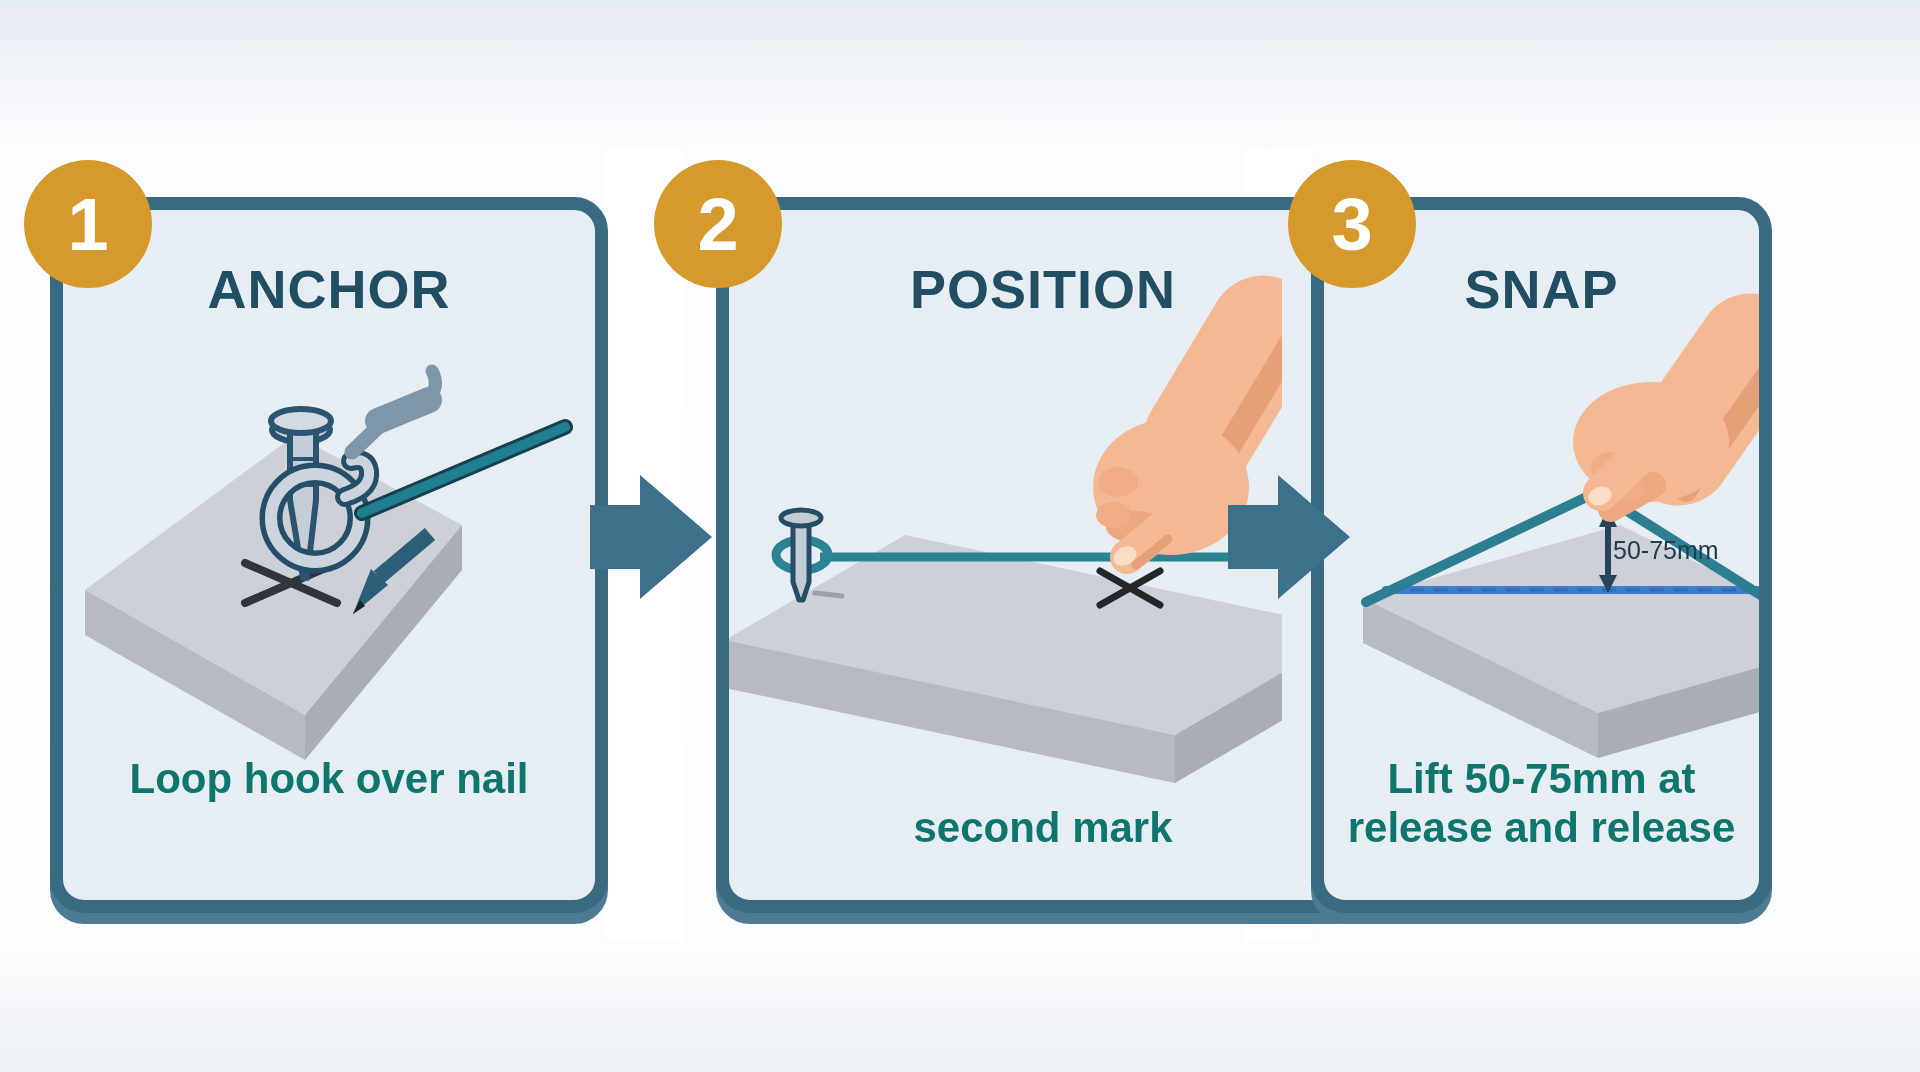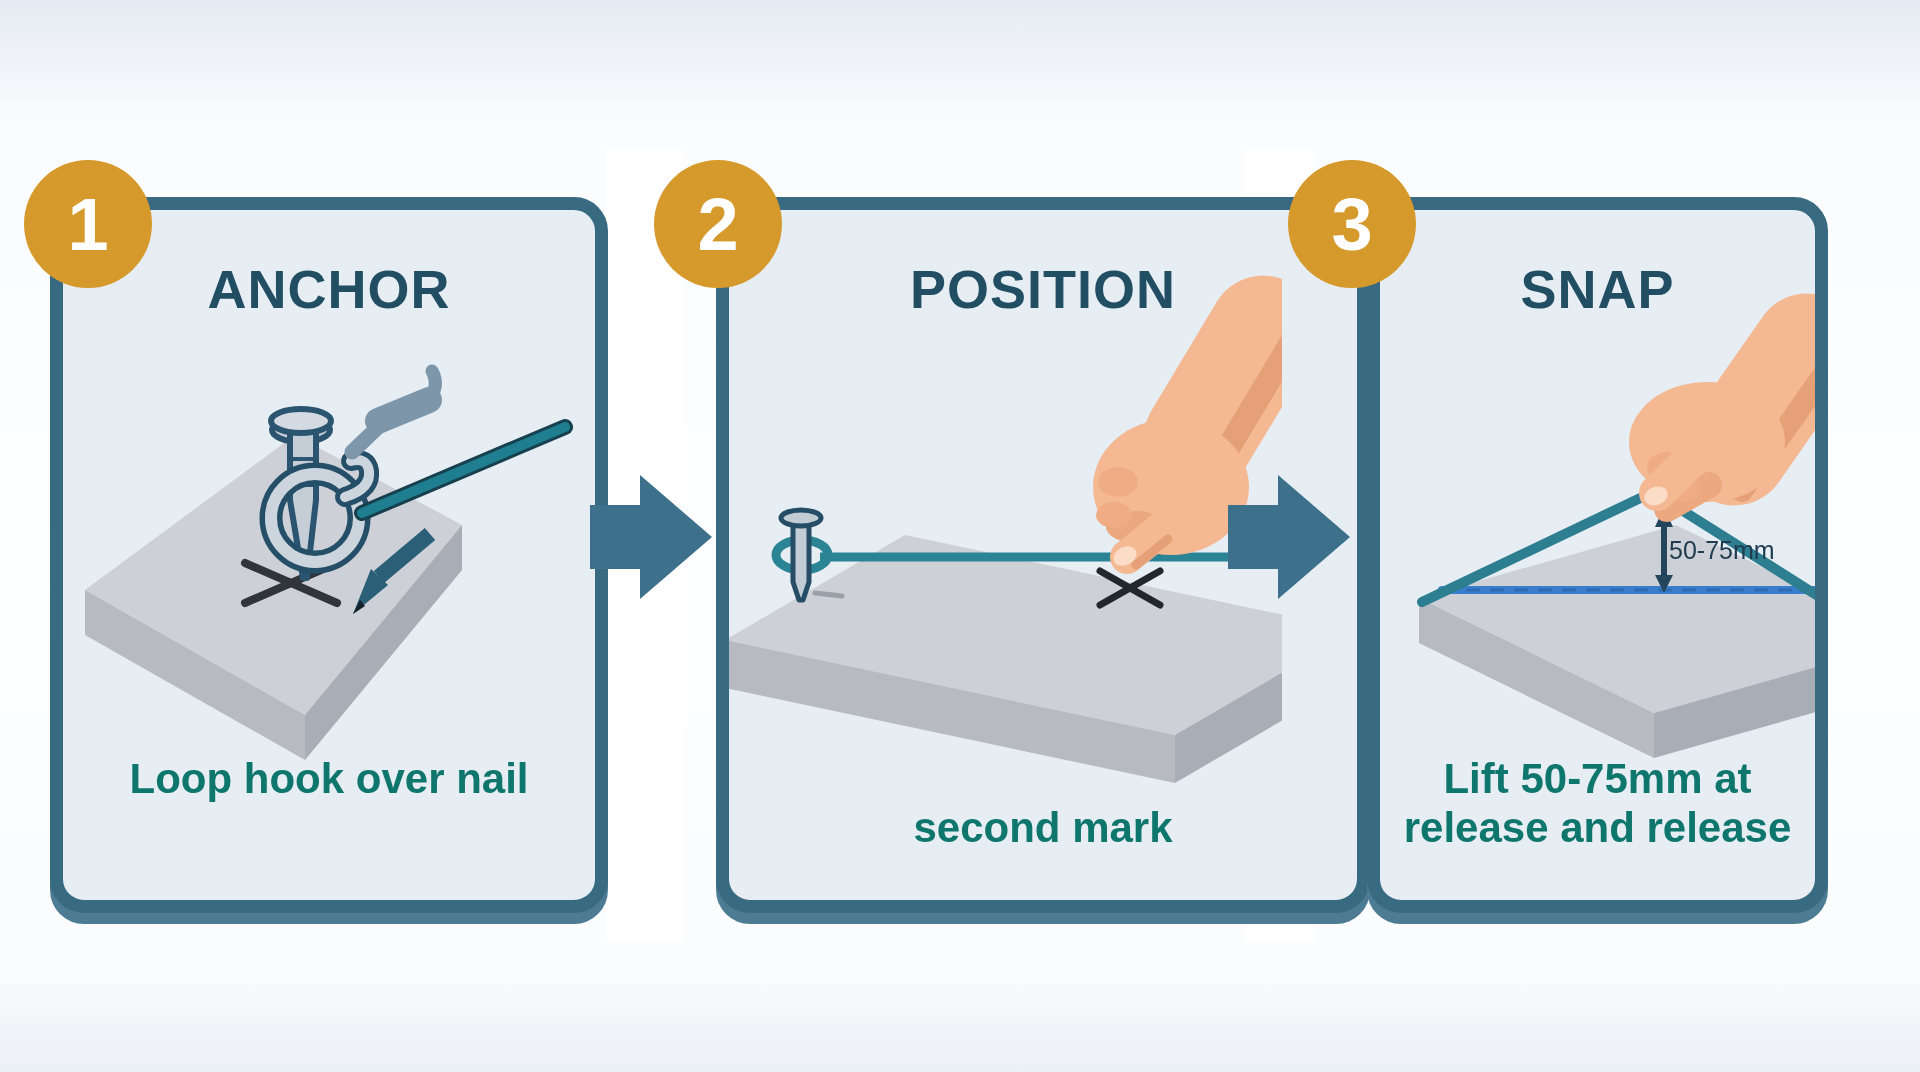--- a/index.html
+++ b/index.html
@@ -11,21 +11,21 @@
   .gapstrip{position:absolute;top:150px;height:792px;background:#ffffff;}
   .gap1{left:606px;width:77px;}
   .gap2{left:1245px;width:68px;}
   .panel{
     position:absolute;top:197px;height:716px;box-sizing:border-box;
     background:#e6edf3;border:13px solid #386a81;border-radius:34px;
     box-shadow:0 11px 0 #4c7b93;overflow:hidden;
   }
   .p1{left:50px;width:558px;}
   .p2{left:681px;width:654px;margin-left:35px;}
-  .p3{left:1367px;width:461px;}
+  .p3{left:1311px;width:461px;}
   .panel svg.illu{position:absolute;left:-13px;top:-13px;}
   .step-title{
     position:absolute;left:0;right:0;top:48px;margin:0;text-align:center;
     font-size:54px;font-weight:800;letter-spacing:1px;color:#224e64;
   }
   .caption{
     position:absolute;left:0;right:0;top:544px;margin:0;text-align:center;
     font-size:42px;font-weight:700;line-height:49px;color:#0f766e;
   }
   .badge{

